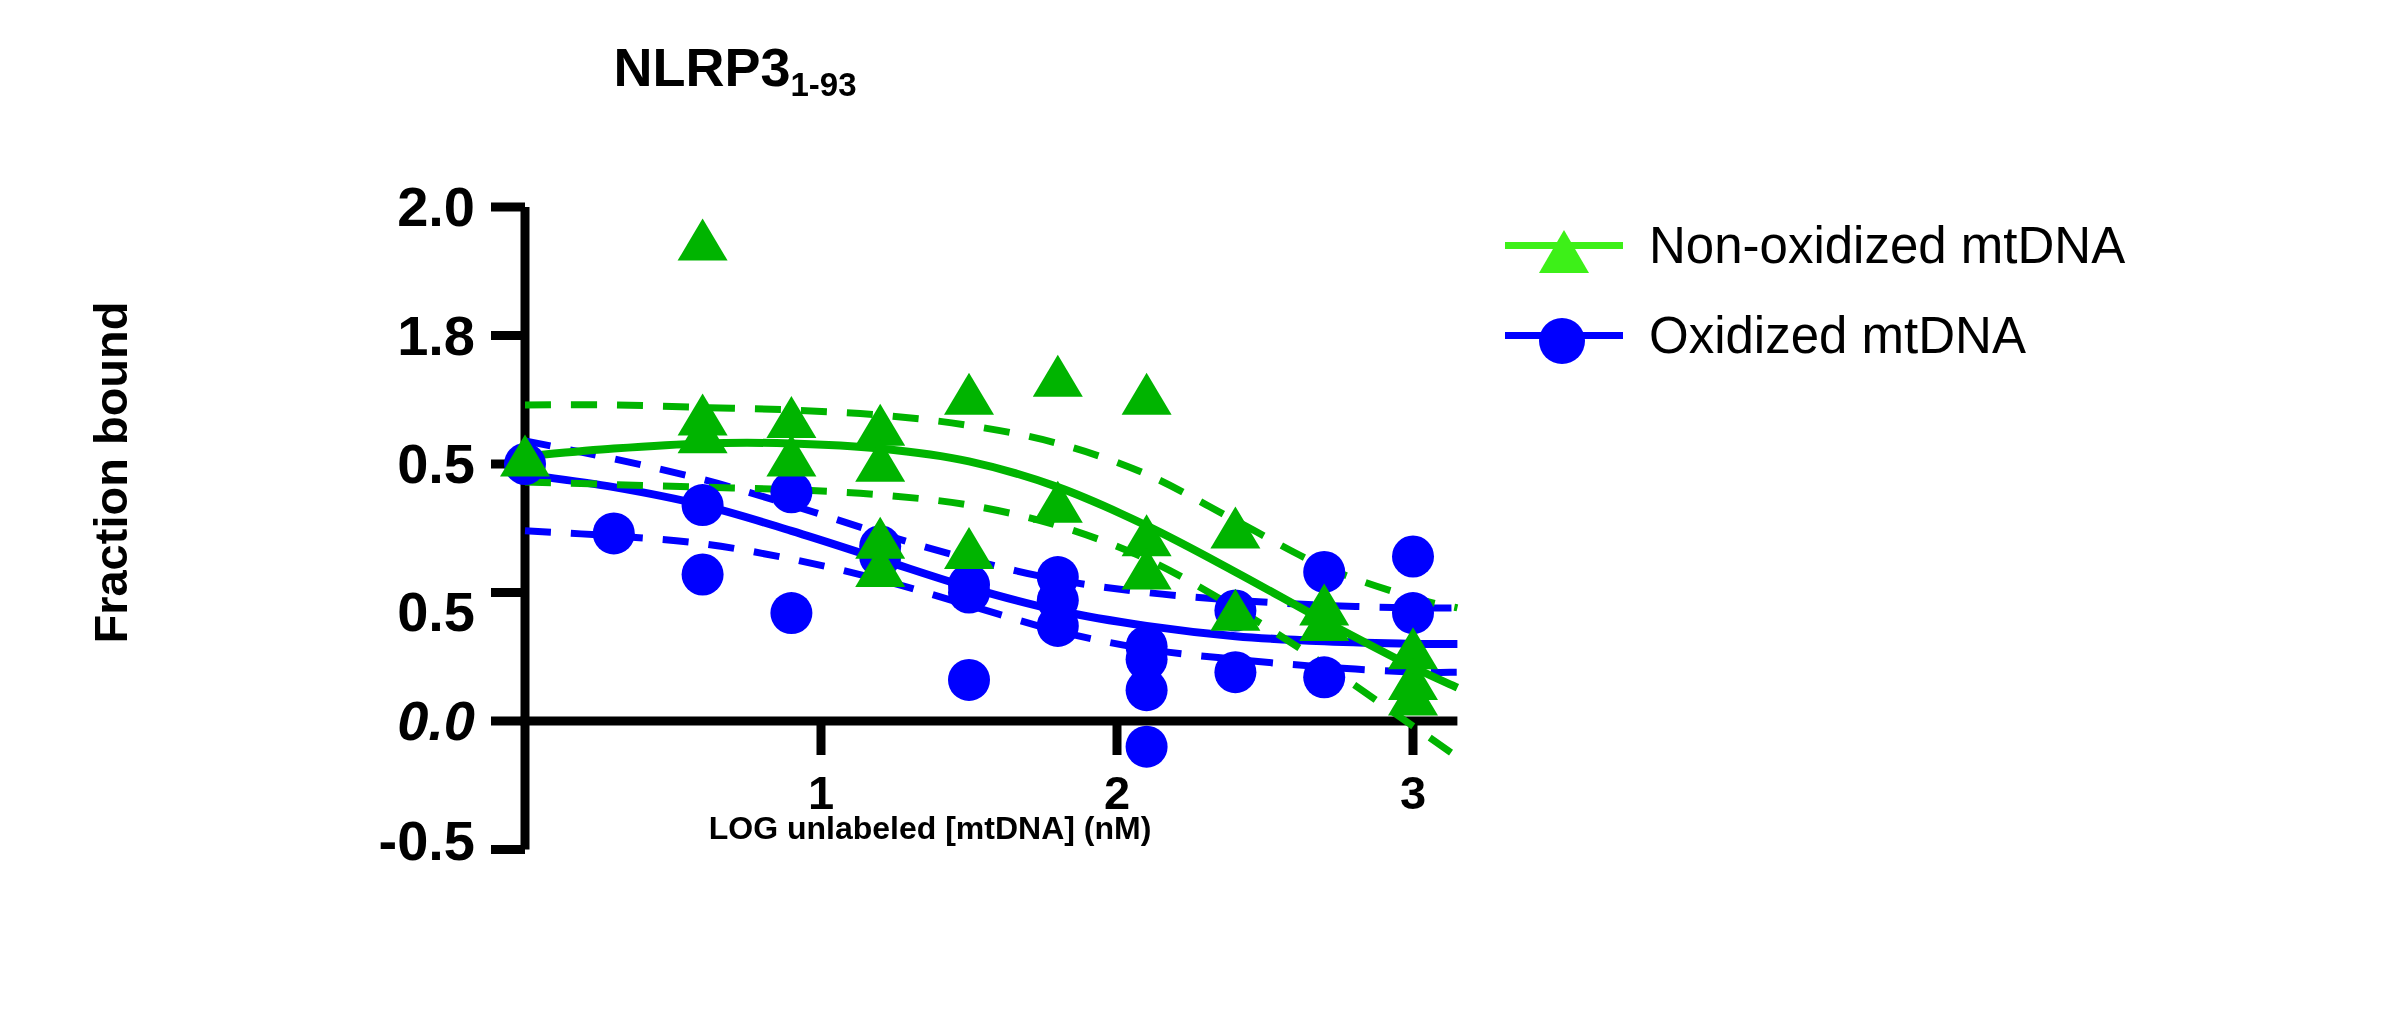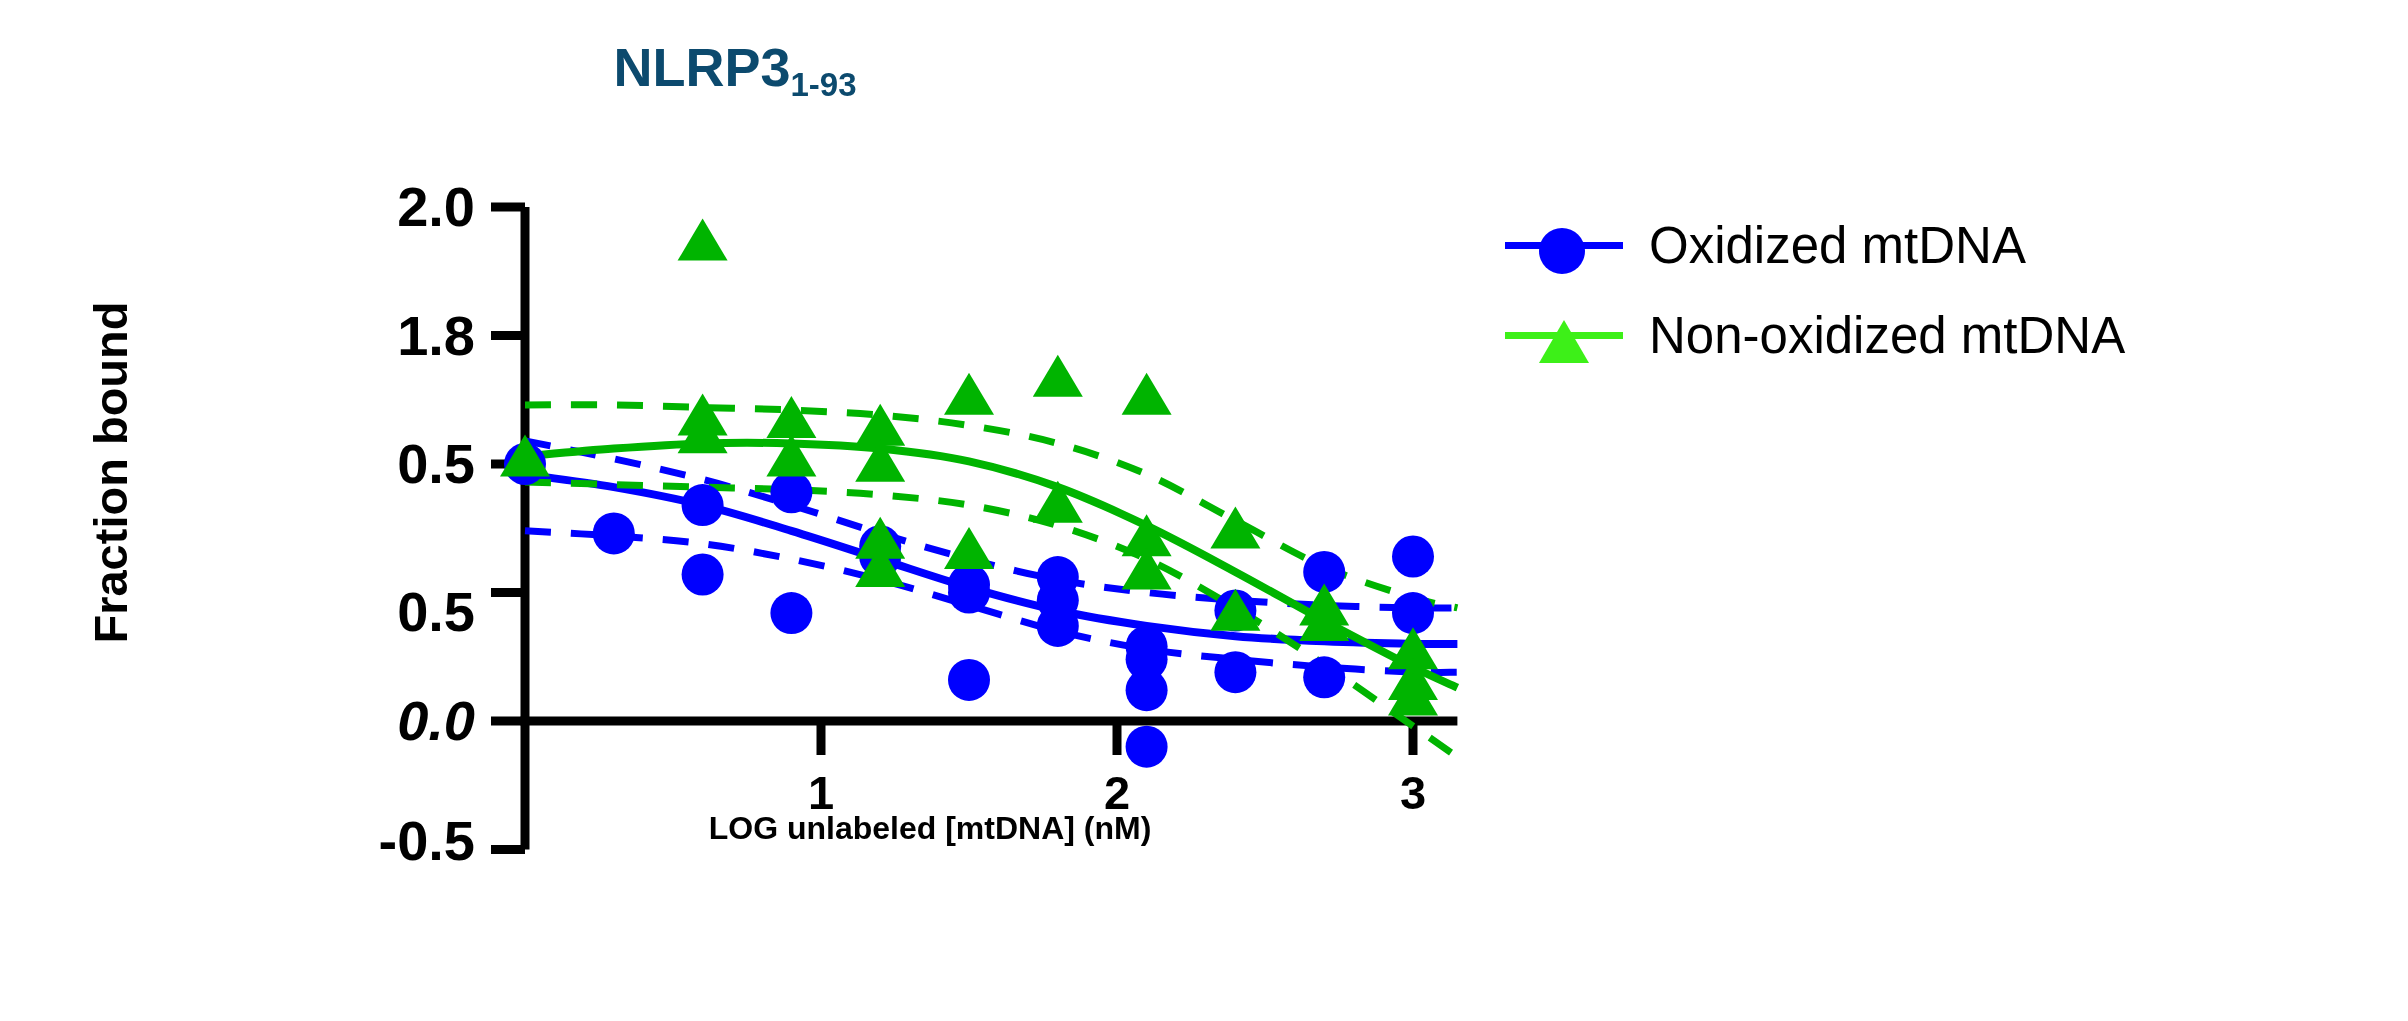--- a/index.html
+++ b/index.html
@@ -1,21 +1,21 @@
 <!DOCTYPE html>
 <html><head>
 <meta charset="utf-8">
 <style>
   html,body{margin:0;padding:0;background:#ffffff;}
   body{width:2408px;height:1021px;font-family:"Liberation Sans",sans-serif;overflow:hidden;}
   #root{position:relative;width:2408px;height:1021px;background:#fff;}
 
   .chart-title{
     position:absolute;left:0;top:36px;width:1470px;text-align:center;
-    font-size:54px;font-weight:bold;color:#0c4a6e;letter-spacing:0px;
+    font-size:54px;font-weight:bold;color:#000000;letter-spacing:0px;
     font-family:"Liberation Sans",sans-serif;white-space:nowrap;
   }
   .chart-title sub{font-size:33px;vertical-align:baseline;position:relative;top:10px;font-weight:bold;}
 
   .y-axis-title{
     position:absolute;left:-110px;top:445px;width:440px;text-align:center;
     transform:rotate(-90deg);transform-origin:center center;
     font-size:47px;font-weight:bold;color:#000;white-space:nowrap;
   }
   .x-axis-title{
@@ -139,27 +139,27 @@
         <path d="M 1324.2 598.98 L 1349.2 640.98 L 1299.2 640.98 Z" fill="#00B400"></path>
         <path d="M 1413 627.25 L 1438 669.25 L 1388 669.25 Z" fill="#00B400"></path>
         <path d="M 1413 658.09 L 1438 700.09 L 1388 700.09 Z" fill="#00B400"></path>
         <path d="M 1413 673.51 L 1438 715.51 L 1388 715.51 Z" fill="#00B400"></path>
       </g>
   </svg>
 
   <div class="legend">
     <div class="legend-row">
       <span class="legend-key">
+        <span class="legend-line" id="lk1line" style="background: rgb(61, 240, 24);"></span>
+        <span class="legend-marker legend-tri" id="lk1mark" style="border-bottom: 43px solid rgb(61, 240, 24);"></span>
+      </span>
+      <span class="legend-label">Non-oxidized mtDNA</span>
+    </div>
+    <div class="legend-row">
+      <span class="legend-key">
         <span class="legend-line" id="lk0line" style="background: rgb(0, 0, 255);"></span>
         <span class="legend-marker legend-dot" id="lk0mark" style="background: rgb(0, 0, 255);"></span>
       </span>
       <span class="legend-label">Oxidized mtDNA</span>
-    </div>
-    <div class="legend-row">
-      <span class="legend-key">
-        <span class="legend-line" id="lk1line" style="background: rgb(61, 240, 24);"></span>
-        <span class="legend-marker legend-tri" id="lk1mark" style="border-bottom: 43px solid rgb(61, 240, 24);"></span>
-      </span>
-      <span class="legend-label">Non-oxidized mtDNA</span>
     </div>
   </div>
 
 </div>
 
 </body></html>

